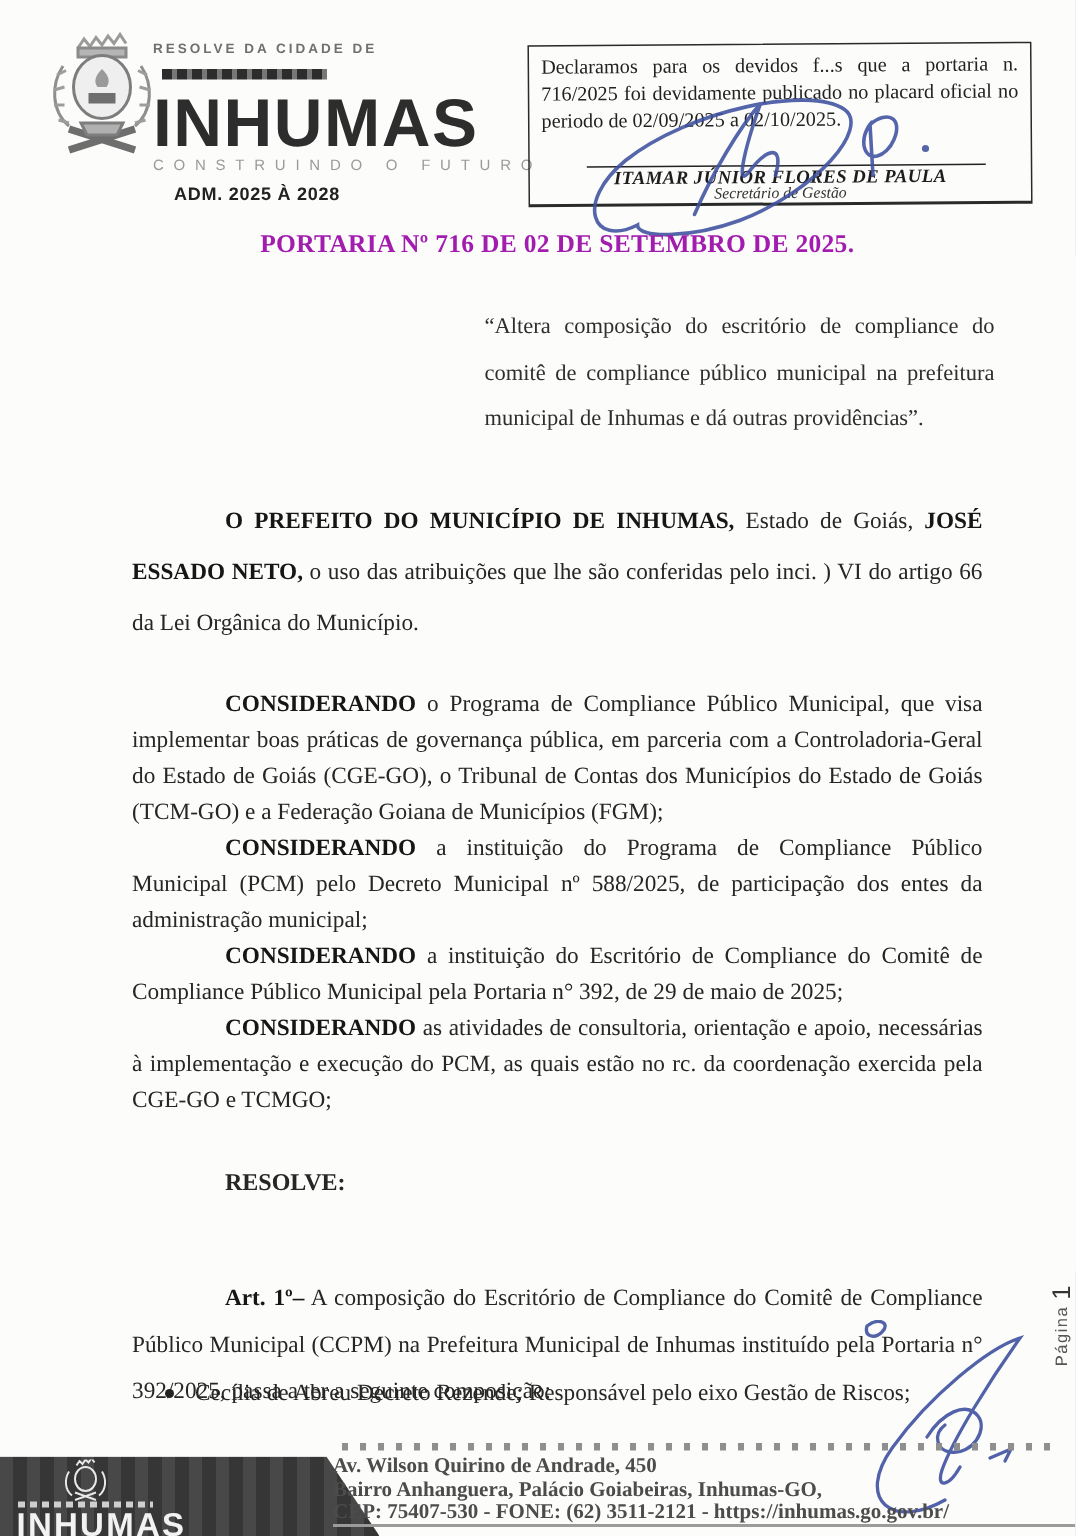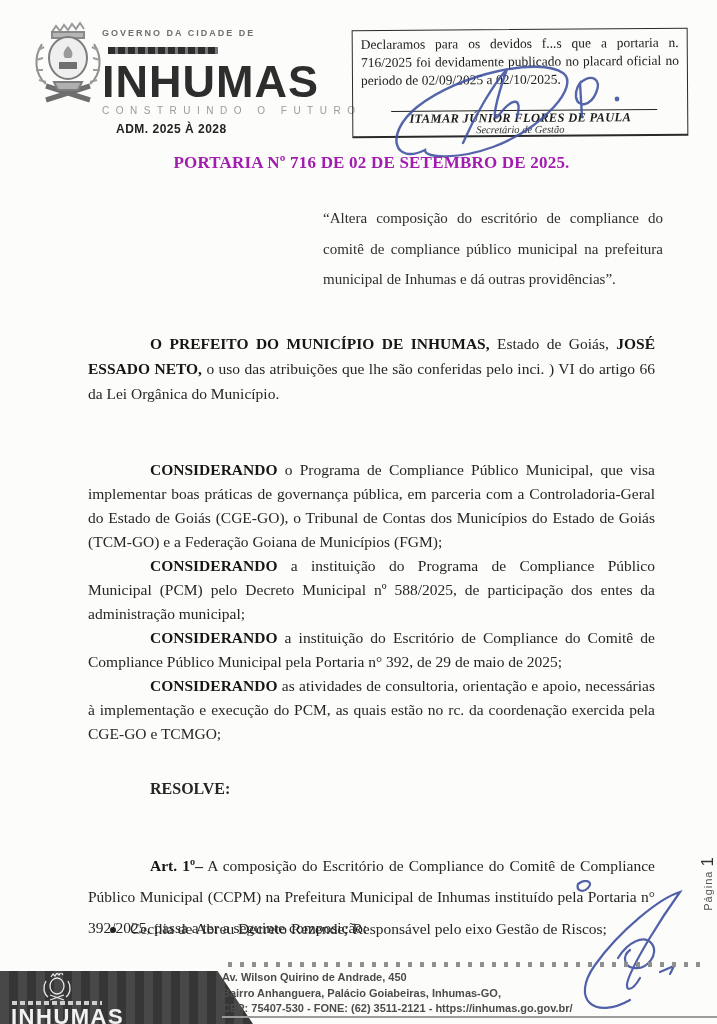--- a/index.html
+++ b/index.html
@@ -32,21 +32,21 @@
   .stamp-role{position:absolute;left:0;right:0;bottom:-4px;text-align:center;
     font-style:italic;font-size:10.5px;color:#333;}
   .stamp-sig{position:absolute;left:365px;top:55px;width:330px;height:110px;pointer-events:none;}
   
   .doc-title{position:absolute;left:88px;top:153px;width:567px;text-align:center;
     font-weight:bold;font-size:17px;letter-spacing:.2px;color:#a21caf;}
   .epigraph{position:absolute;left:323px;top:203px;width:340px;
     font-size:15px;line-height:30.5px;text-align:justify;color:#2e2e2e;}
   .para{position:absolute;left:88px;width:567px;font-size:15.5px;text-align:justify;
     color:#262626;}
-  .opening{top:331px;line-height:25px;text-indent:62px;}
+  .opening{top:331px;line-height:34px;text-indent:62px;}
   .consids{top:458px;line-height:24px;}
   .consids p{margin:0;text-indent:62px;}
   .resolve{top:780px;font-weight:bold;text-indent:62px;font-size:16px;}
   .art1{top:850px;line-height:31px;text-indent:62px;}
   .bullet-row{position:absolute;left:110px;top:920px;width:552px;font-size:15.5px;color:#262626;}
   .bullet-dot{display:inline-block;width:6px;height:6px;border-radius:50%;background:#222;
     vertical-align:middle;margin-right:14px;}
   b{color:#161616;}
   
   .pagenum{position:absolute;right:2px;top:856px;writing-mode:vertical-rl;
@@ -62,21 +62,21 @@
     background:
       repeating-linear-gradient(90deg,rgba(255,255,255,.06) 0 9px,rgba(0,0,0,.12) 9px 18px),
       #3d3d3d;
     clip-path:polygon(0 0,86% 0,100% 100%,0 100%);}
   .foot-crest{position:absolute;left:42px;top:973px;width:30px;height:28px;}
   .foot-minigov{position:absolute;left:12px;top:1001px;width:90px;height:4px;
     background:repeating-linear-gradient(90deg,#cfcfcf 0 5px,transparent 5px 8px);}
   .foot-wordmark{position:absolute;left:11px;top:1004px;font-family:"Liberation Sans",sans-serif;
     font-size:22px;font-weight:900;color:#f2f2f2;letter-spacing:1.5px;}
   .foot-addr{position:absolute;left:222px;top:970px;width:470px;
-    font-family:Liberation Sans, sans-serif;font-size:11px;font-weight:bold;
+    font-family:Liberation Serif, serif;font-size:14px;font-weight:bold;
     color:#4c4c4c;line-height:15.5px;}
   .foot-rule{position:absolute;left:222px;top:1016px;width:495px;height:2px;background:#9b9b9b;}
 </style>
 </head>
 <body>
 
 <div class="page">
 
   <svg class="hdr-crest" viewBox="0 0 84 90">
     <g fill="none" stroke="#8a8a8a" stroke-width="2">
@@ -88,21 +88,21 @@
       <path d="M16 24 c-8 12 -8 30 4 40" stroke="#8f8f8f"></path>
       <path d="M68 24 c8 12 8 30 -4 40" stroke="#8f8f8f"></path>
       <path d="M12 30 l6 -3 M10 40 l7 -2 M10 50 l7 0 M13 60 l7 2 M72 30 l-6 -3 M74 40 l-7 -2 M74 50 l-7 0 M71 60 l-7 2" stroke="#9d9d9d"></path>
       <path d="M20 66 L64 80 M64 66 L20 80" stroke="#6e6e6e" stroke-width="5"></path>
       <path d="M28 62 h28 l-4 8 h-20z" fill="#b0b0b0" stroke="#7d7d7d"></path>
     </g>
   </svg>
 
   <div class="hdr-text">
     <div>
-      <span class="gov-line">GOVERNO DA CIDADE DE</span><span class="gov-bar"></span>
+      <span class="gov-line">RESOLVE DA CIDADE DE</span><span class="gov-bar"></span>
     </div>
     <div class="hdr-name">INHUMAS</div>
     <div class="hdr-tagline">CONSTRUINDO  O  FUTURO</div>
     <div class="hdr-adm">ADM. 2025 À 2028</div>
   </div>
 
   <div class="stamp">
     <span>Declaramos para os devidos f...s que a portaria n. 716/2025 foi devidamente publicado no placard oficial no periodo de 02/09/2025 a 02/10/2025.</span>
     <div class="stamp-sigline"></div>
     <div class="stamp-name">ITAMAR JÚNIOR FLORES DE PAULA</div>

